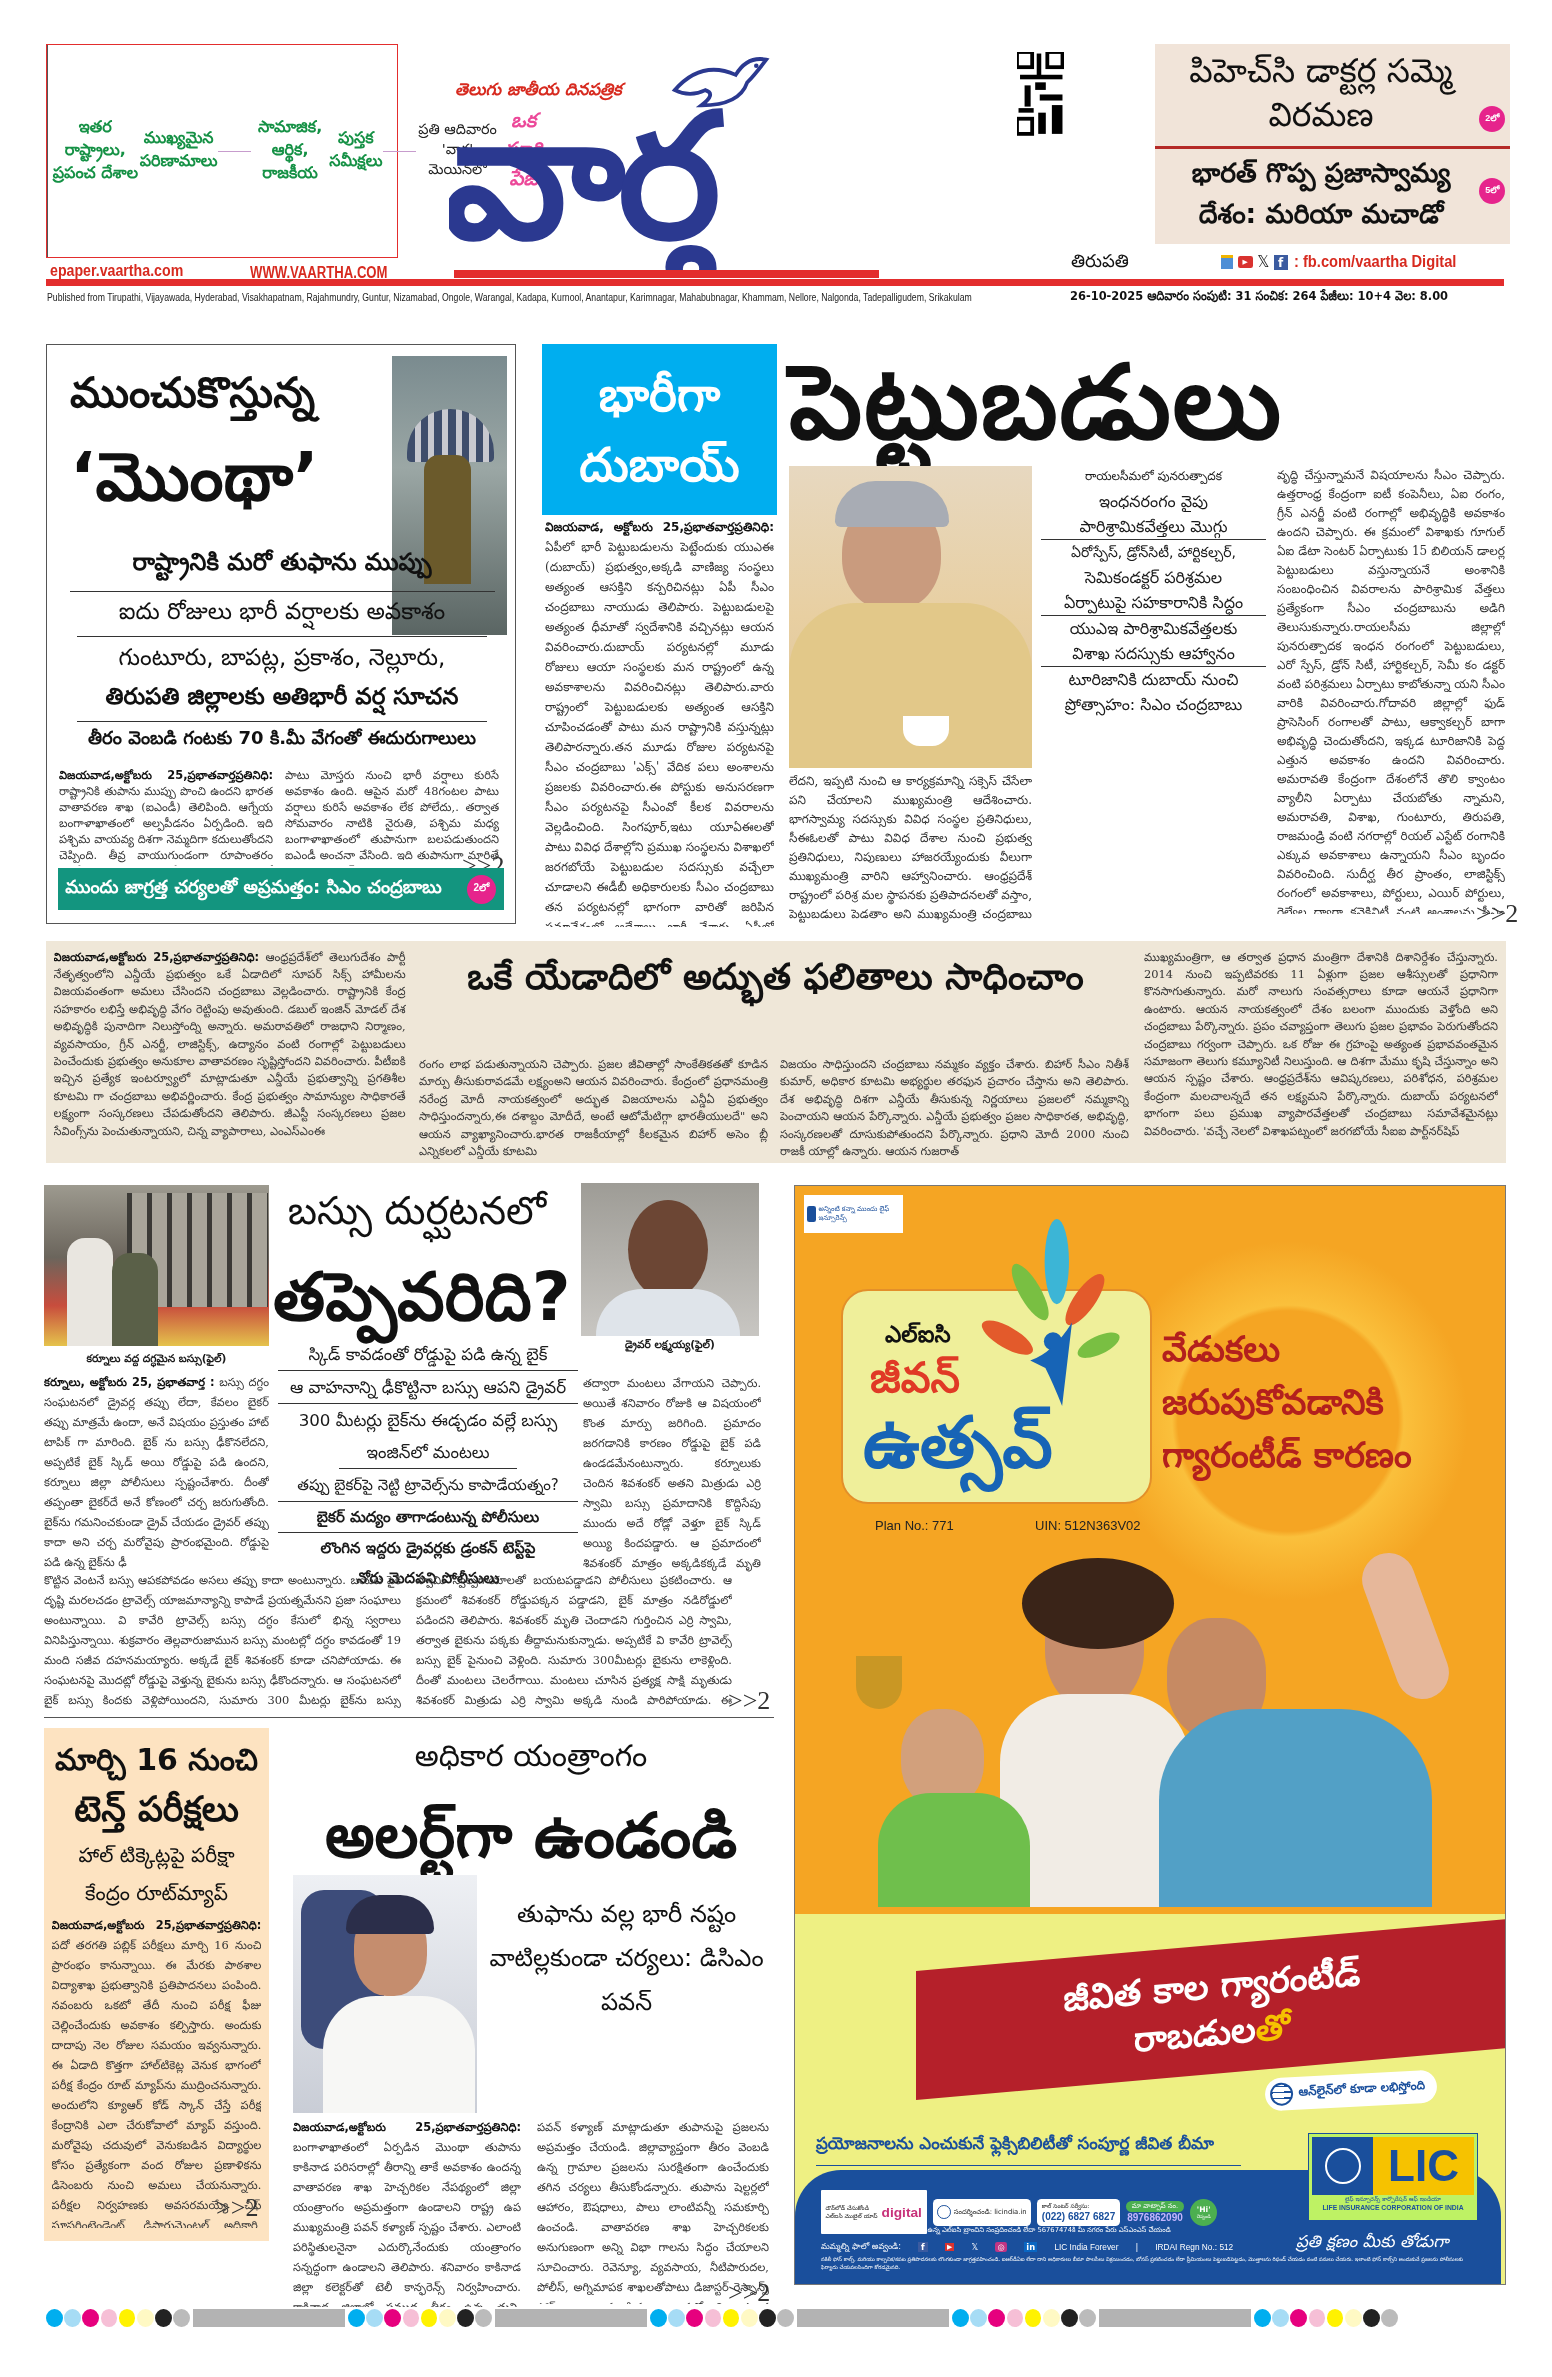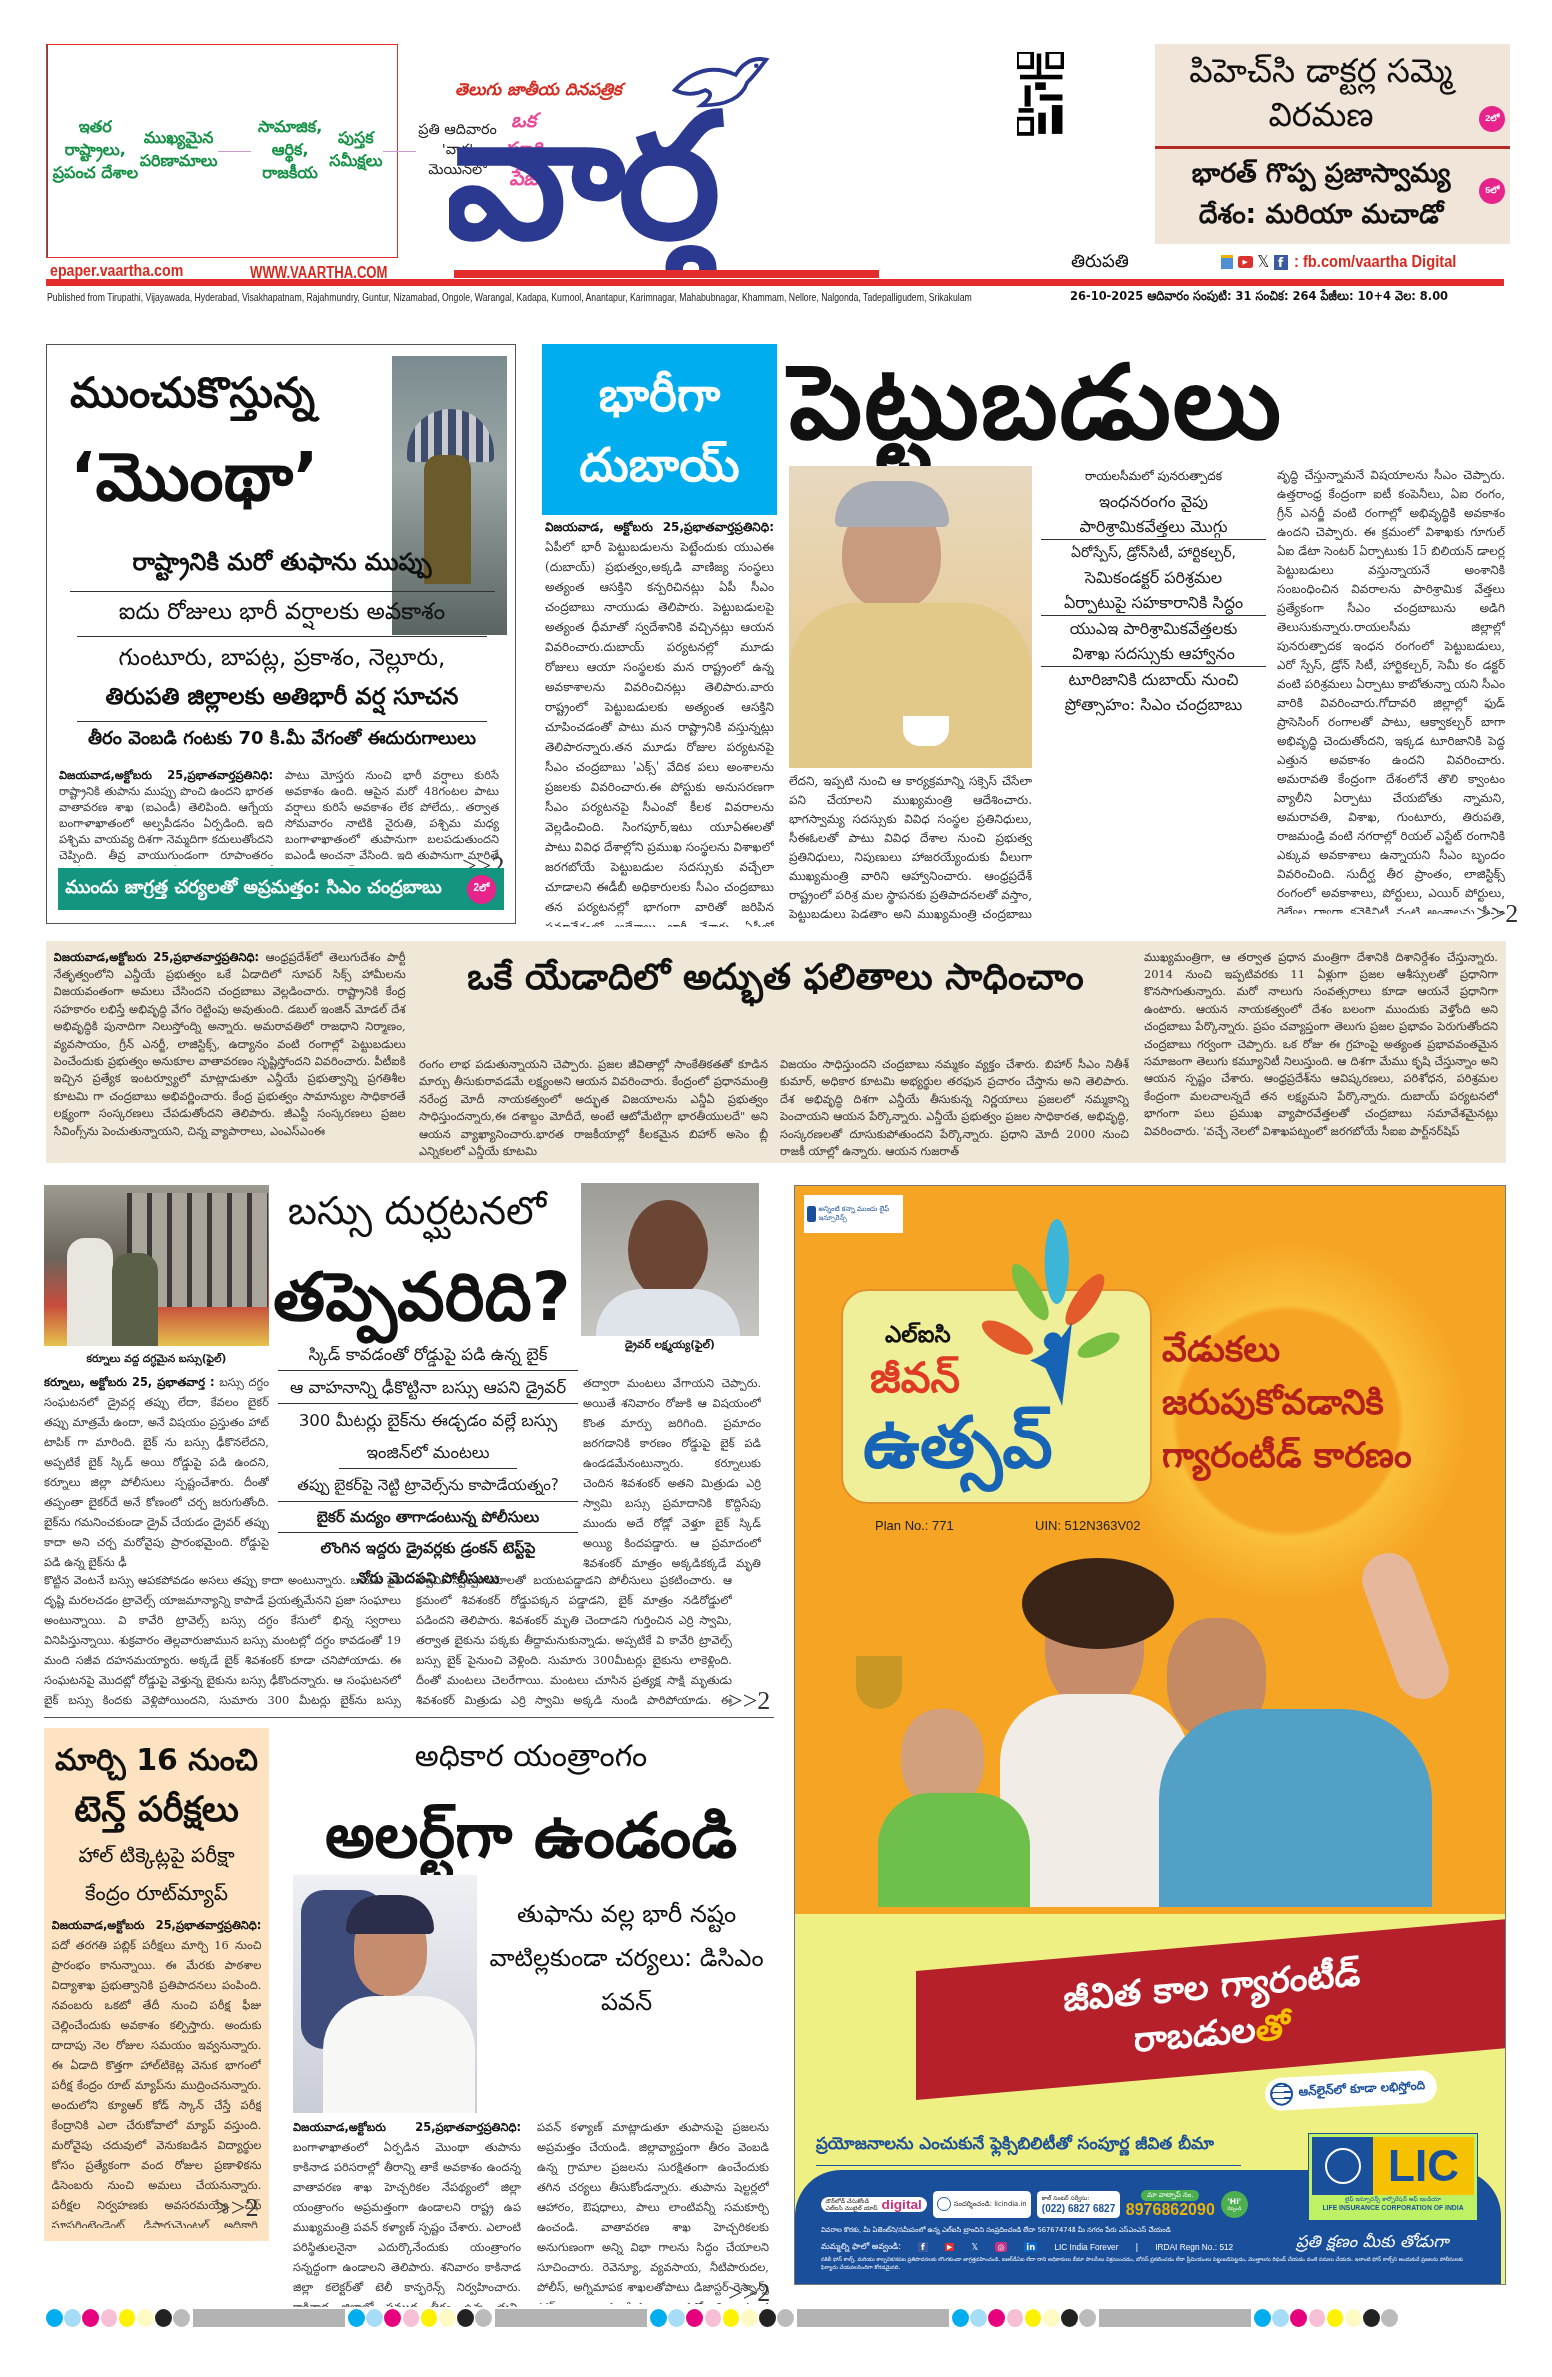--- a/index.html
+++ b/index.html
@@ -296,35 +296,35 @@
     <li style="font-size:14.4px;line-height:29px;color:#222"><span style="color:#1a4f9c">● </span><span>ప్రీమియం చెల్లింపు వ్యవధిలో గ్యారంటీడ్ అడిషన్‌లు</span></li>
     <li style="font-size:14.4px;line-height:29px;color:#222"><span style="color:#1a4f9c">● </span><span>రెగ్యులర్ ఇన్‌కమ్ బెనిఫిట్/ఫ్లెక్సీ ఇన్‌కమ్ బెనిఫిట్</span></li>
     <li style="font-size:14.4px;line-height:29px;color:#222"><span style="color:#1a4f9c">● </span><span>₹5 లక్షల కనీస ప్రాథమిక బీమా సొమ్ము</span></li>
   </ul>
   <div class="abs" style="left:660px;top:1001px;transform:rotate(-90deg);transform-origin:left top;font-family:'Liberation Sans',sans-serif;font-size:9px;color:#333;white-space:nowrap;margin-top:99px">LIC/P1/2024-25/15/Tel</div>
 
 </div>
 
 <div class="abs" style="left:795px;top:2170px;width:706px;height:114px;background:#1a4f9c;border-radius:46px 46px 0 0">
   <div class="abs" style="left:26px;top:20px;display:flex;gap:6px;align-items:center">
-    <div style="background:#fff;border-radius:13px;padding:2.3px 4.6px;display:flex;align-items:center;gap:3px;height:15px">
+    <div style="background:#fff;border-radius:1px;padding:2.3px 4.6px;display:flex;align-items:center;gap:3px;height:44px">
       <span style="font-size:6px;width:53px;line-height:7.6px;color:#222">డౌన్‌లోడ్ చేసుకోండి ఎల్ఐసి మొబైల్ యాప్</span>
       <span style="font-size:13.7px;font-weight:bold;color:#c8327a;font-family:'Liberation Sans',sans-serif">digital</span>
     </div>
     <div style="background:#fff;border-radius:4.6px;padding:2.3px 4.6px;display:flex;align-items:center;gap:3px;height:27px">
       <span style="width:13.7px;height:13.7px;border-radius:50%;border:1.5px solid #1a4f9c;display:inline-block"></span>
       <span style="font-size:6.8px;color:#222">సందర్శించండి: licindia.in</span>
     </div>
     <div style="background:#fff;border-radius:4.6px;padding:2.3px 4.6px;height:27px;display:flex;flex-direction:column;justify-content:center">
       <span style="font-size:6px;color:#222">కాల్ సెంటర్ సర్వీసు:</span>
       <span style="font-size:10px;font-weight:bold;color:#1a4f9c;font-family:'Liberation Sans',sans-serif">(022) 6827 6827</span>
     </div>
     <div style="display:flex;flex-direction:column;align-items:center">
       <span style="font-size:6.8px;background:#4caf50;color:#fff;border-radius:6px;padding:0.8px 6px">మా వాట్సాప్ నం.</span>
-      <span style="font-size:16px;font-weight:bold;color:#eab308;font-family:'Liberation Sans',sans-serif">8976862090</span>
+      <span style="font-size:10px;font-weight:bold;color:#c4b5fd;font-family:'Liberation Sans',sans-serif">8976862090</span>
     </div>
     <div style="width:27px;height:27px;border-radius:50%;background:#4caf50;color:#fff;display:flex;flex-direction:column;align-items:center;justify-content:center">
       <span style="font-size:7.6px;font-weight:bold">'Hi'</span>
       <span style="font-size:4.6px">చెప్పండి</span>
     </div>
   </div>
   <div class="abs" style="left:26px;top:56px;color:#fff;font-size:6.8px;white-space:nowrap">వివరాల కొరకు, మీ ఏజెంట్‌ని/సమీపంలో ఉన్న ఎల్ఐసి బ్రాంచిని సంప్రదించండి లేదా 56767474కి మీ నగరం పేరు ఎస్ఎంఎస్ చేయండి</div>
   <div class="abs" style="left:26px;top:71px;display:flex;gap:17px;align-items:center;color:#fff;font-size:8.3px">
     <span>మమ్మల్ని ఫాలో అవ్వండి:</span>
     <span style="background:#3b5ba0;padding:0 3px;font-weight:bold">f</span>

